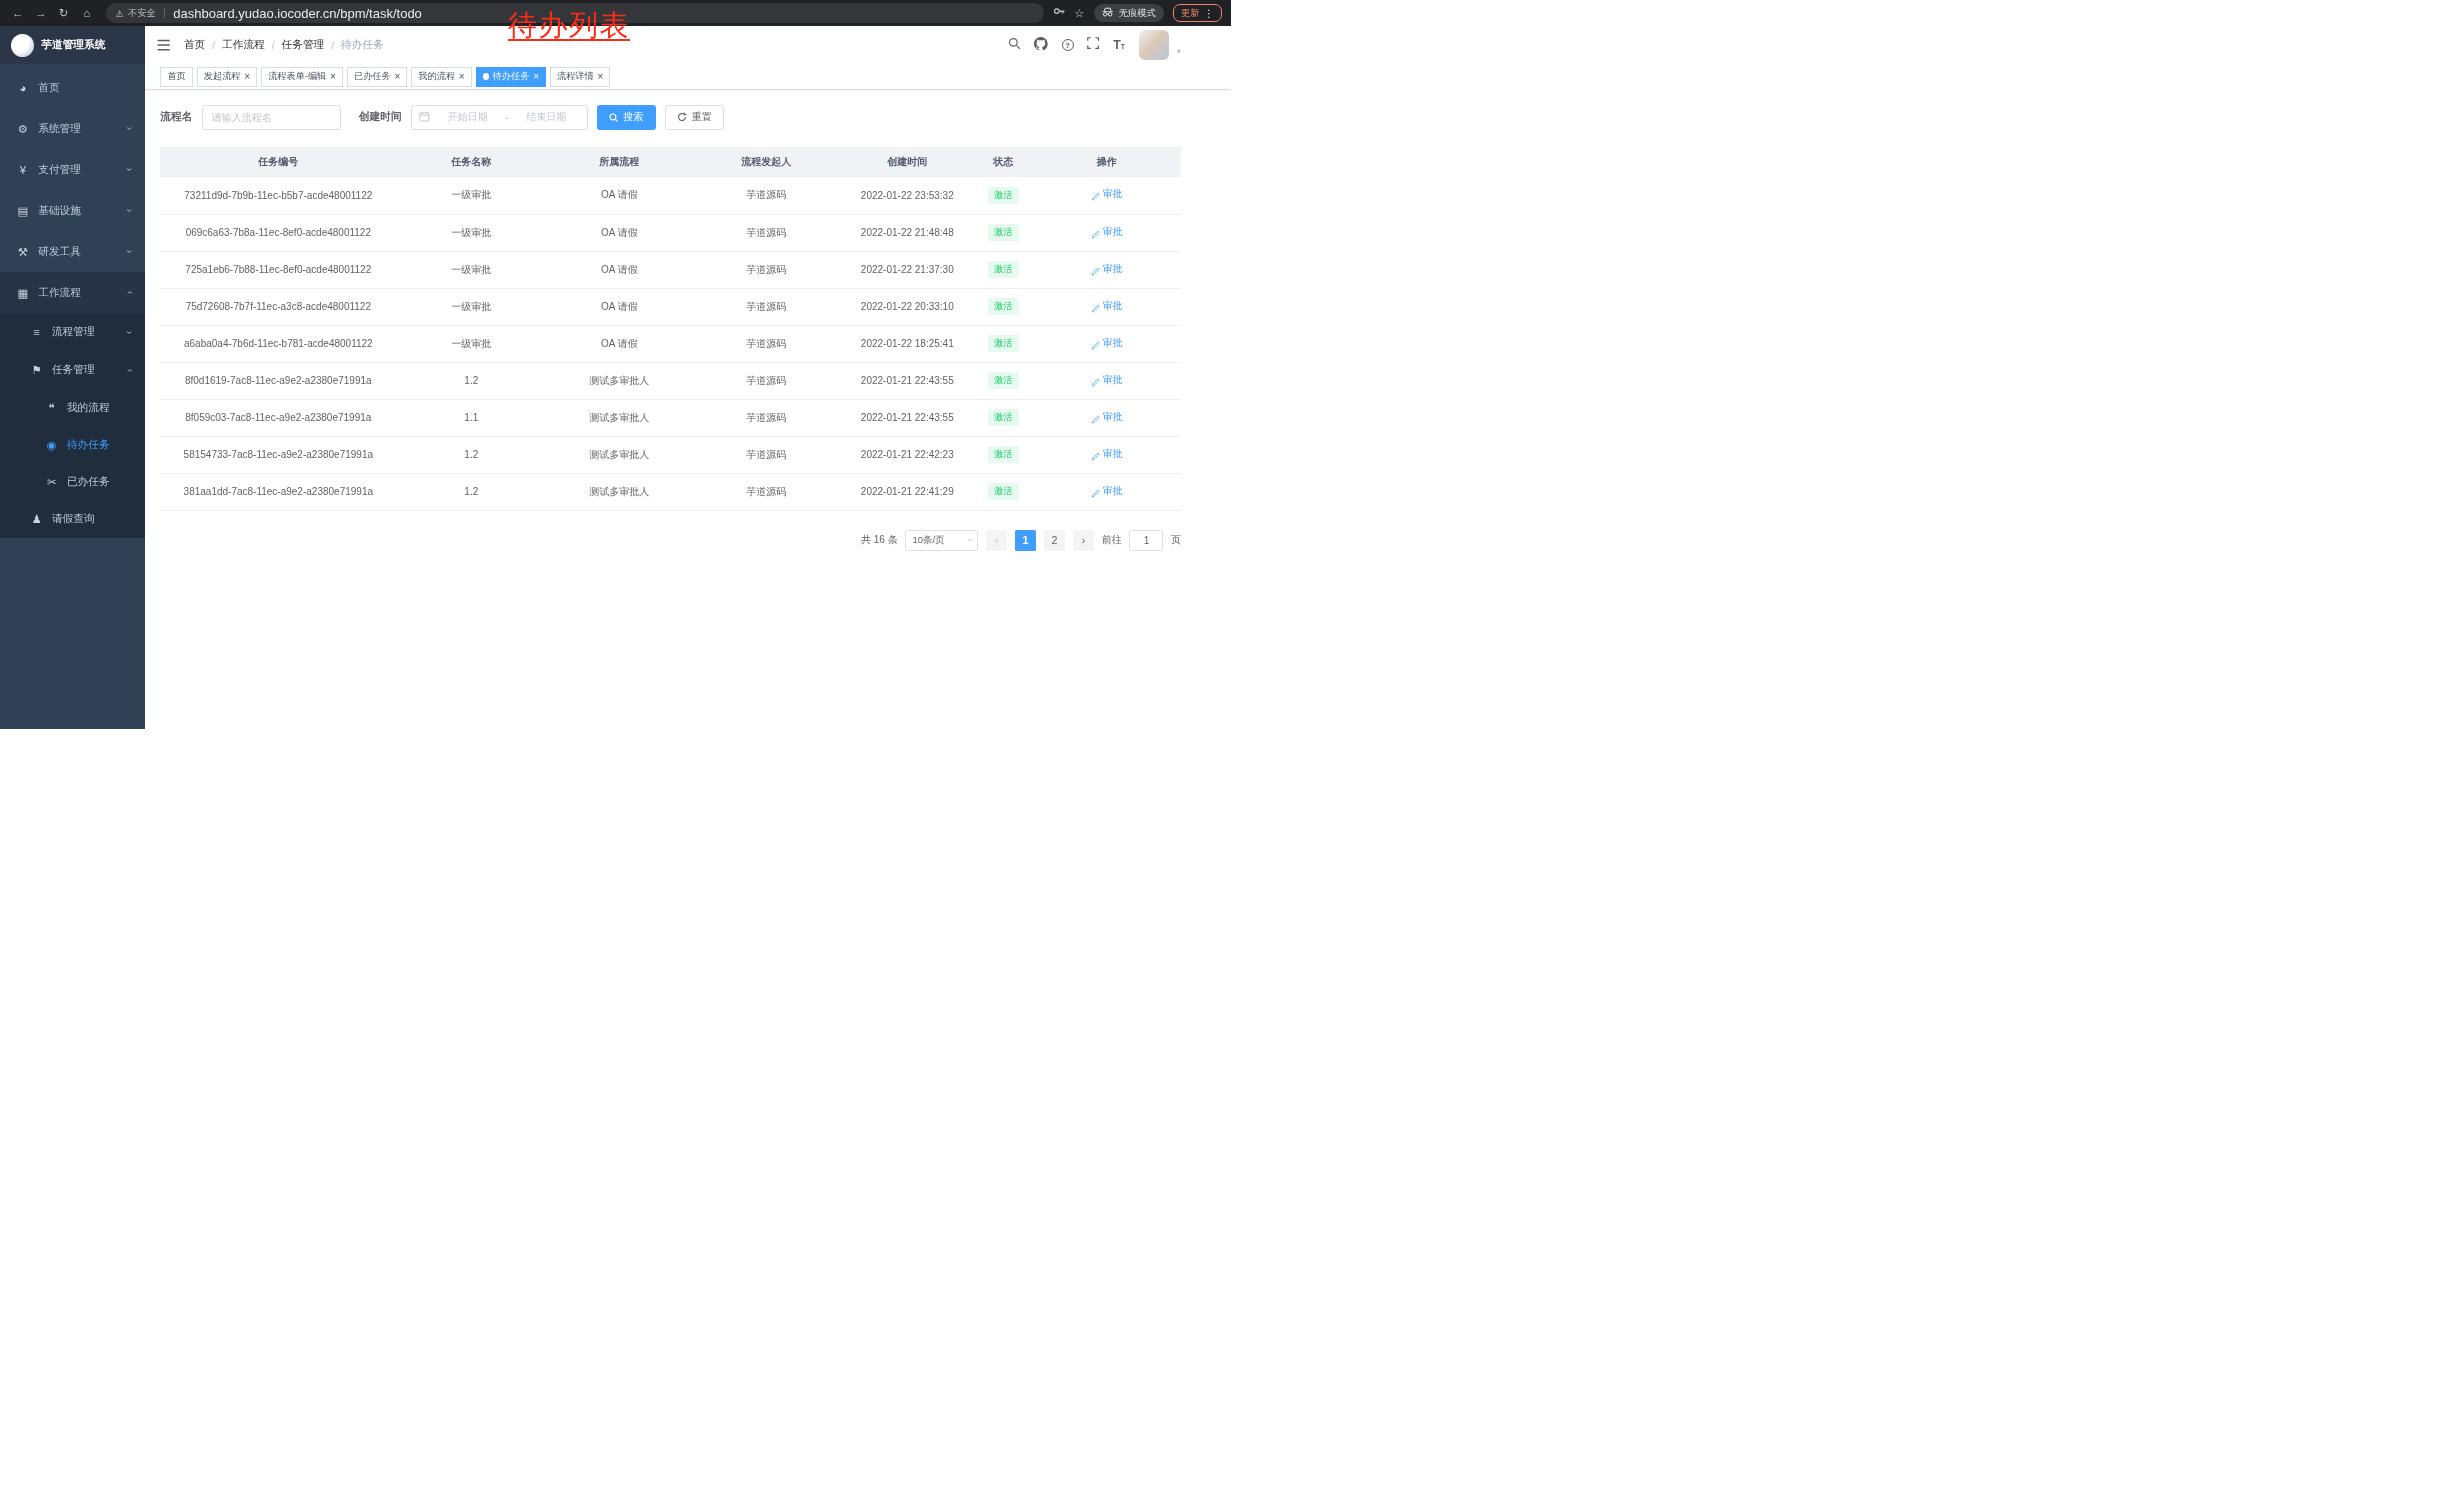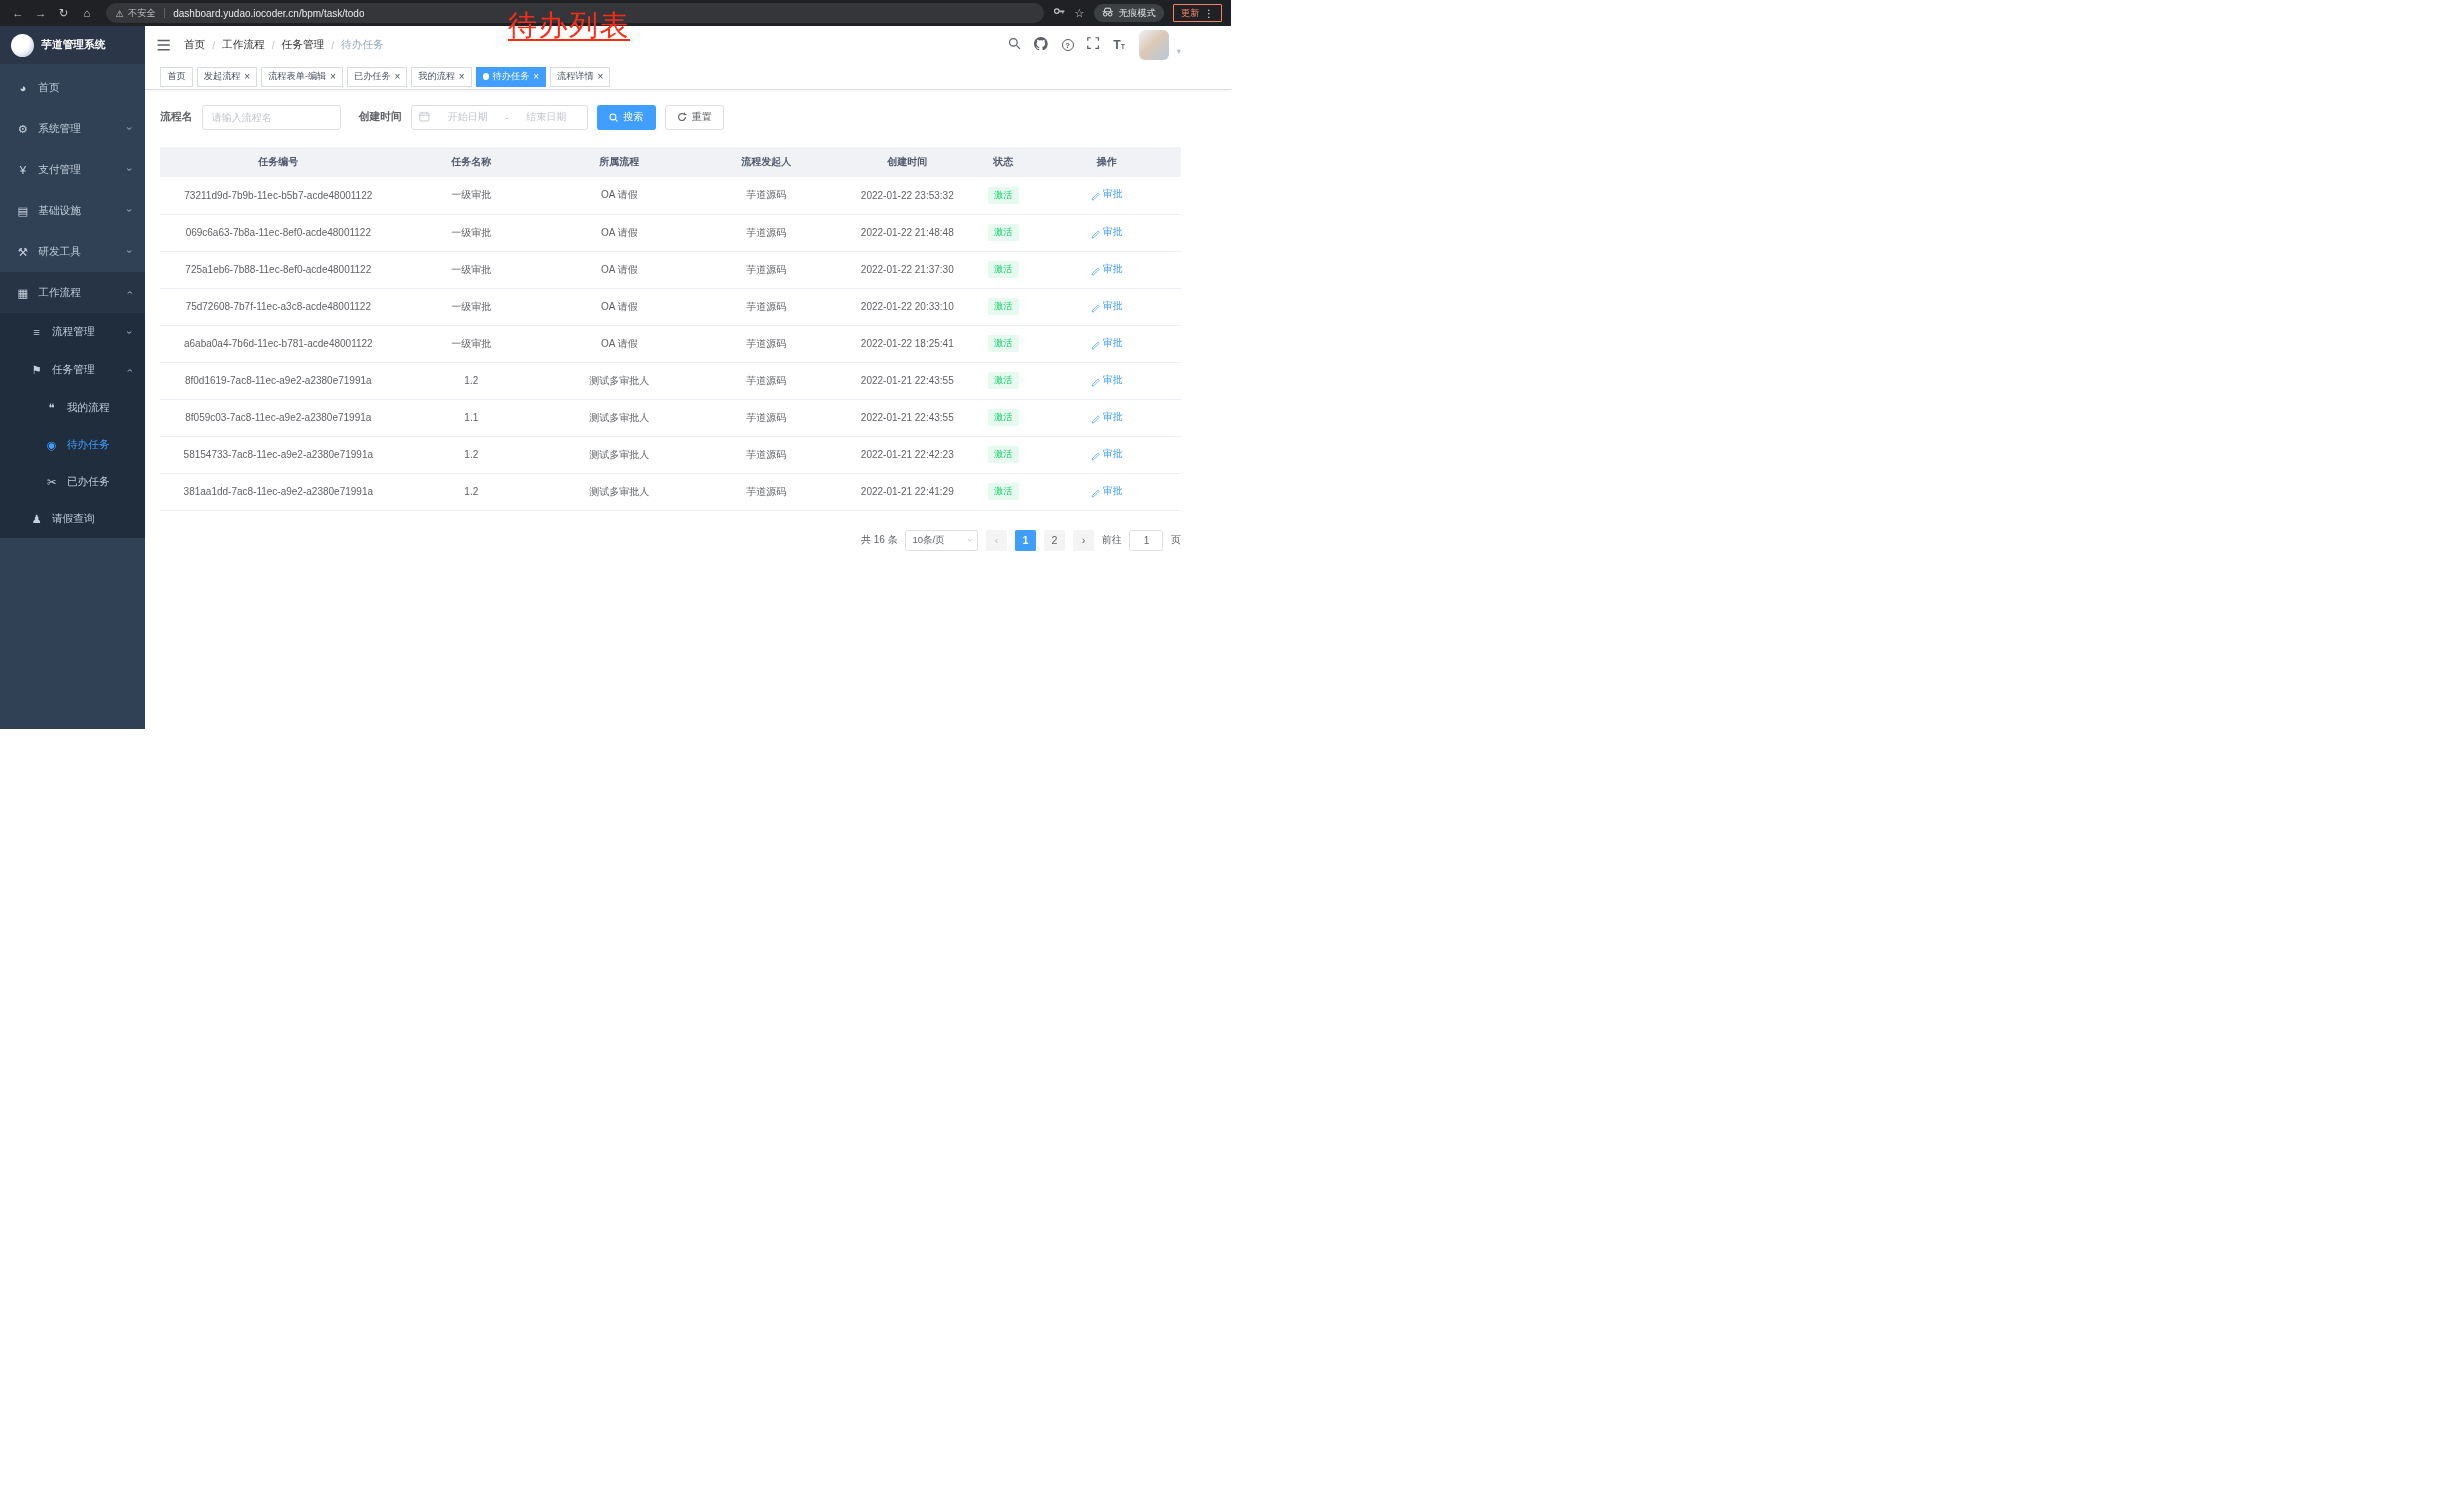--- a/index.html
+++ b/index.html
@@ -3,25 +3,25 @@
 <meta charset="utf-8">
 <style>
   *{margin:0;padding:0;box-sizing:border-box}
   html,body{width:1231px;height:750px;background:#fff;font-family:"Liberation Sans","DejaVu Sans",sans-serif;position:relative;overflow:hidden}
 
   
   .chrome{height:26px;background:var(--chrome-bg,#202124);display:flex;align-items:center;padding:0 7.6px;gap:3.1px}
   .cicon{color:#c3c7cb;font-size:11.4px;width:20px;height:20px;display:grid;place-items:center;border-radius:50%;flex:0 0 auto;cursor:pointer}
   .omnibox{flex:1;height:20px;background:#35363a;border-radius:10px;margin:0 6.1px;display:flex;align-items:center;padding:0 9.2px;font-size:9.2px;color:#bdc1c6;gap:4.6px;min-width:0;cursor:text}
   .omnibox .sep{width:0.8px;height:10px;background:#5f6368;margin:0 3.8px}
-  .omnibox .url{color:#e8eaed;font-size:10px;white-space:nowrap;overflow:hidden}
+  .omnibox .url{color:#e8eaed;font-size:13px;white-space:nowrap;overflow:hidden}
   .chrome-right{display:flex;align-items:center;gap:9.2px;padding-right:1.5px}
   .star{color:#c3c7cb;font-size:11.4px;cursor:pointer}
   .incog{display:flex;align-items:center;gap:5.3px;background:#3c4043;color:#e8eaed;font-size:9.2px;border-radius:9.2px;padding:2.3px 8.4px}
-  .update{display:flex;align-items:center;gap:4.6px;border:0.8px solid var(--update-orange,#f0836a);color:var(--update-orange,#f0836a);border-radius:1px;padding:1.5px 6.9px;font-size:9.2px;cursor:pointer}
+  .update{display:flex;align-items:center;gap:4.6px;border:0.8px solid var(--update-orange,#f0836a);color:var(--update-orange,#f0836a);border-radius:7px;padding:1.5px 6.9px;font-size:9.2px;cursor:pointer}
   .update .dots{color:#e8eaed;font-size:10px}
 
   
   .annotation{position:absolute;top:6px;left:508px;z-index:99;font-size:29px;font-weight:normal;color:var(--annotation-red,#fb2b16);letter-spacing:1.5px;text-decoration:underline;text-decoration-thickness:2.3px;text-underline-offset:3.8px;pointer-events:none}
 
   
   .app{display:flex;height:703px}
   .sidebar{width:145px;flex:0 0 145px;background:var(--sidebar-bg,#304156);display:flex;flex-direction:column}
   .logo{height:38px;background:#2b3648;display:flex;align-items:center;gap:7.6px;padding-left:10.7px}
   .logo-avatar{width:23px;height:23px;border-radius:50%;background:radial-gradient(circle at 35% 35%,#ffffff 0 45%,#d6dce8 70%,#aab6cc);flex:0 0 auto}

